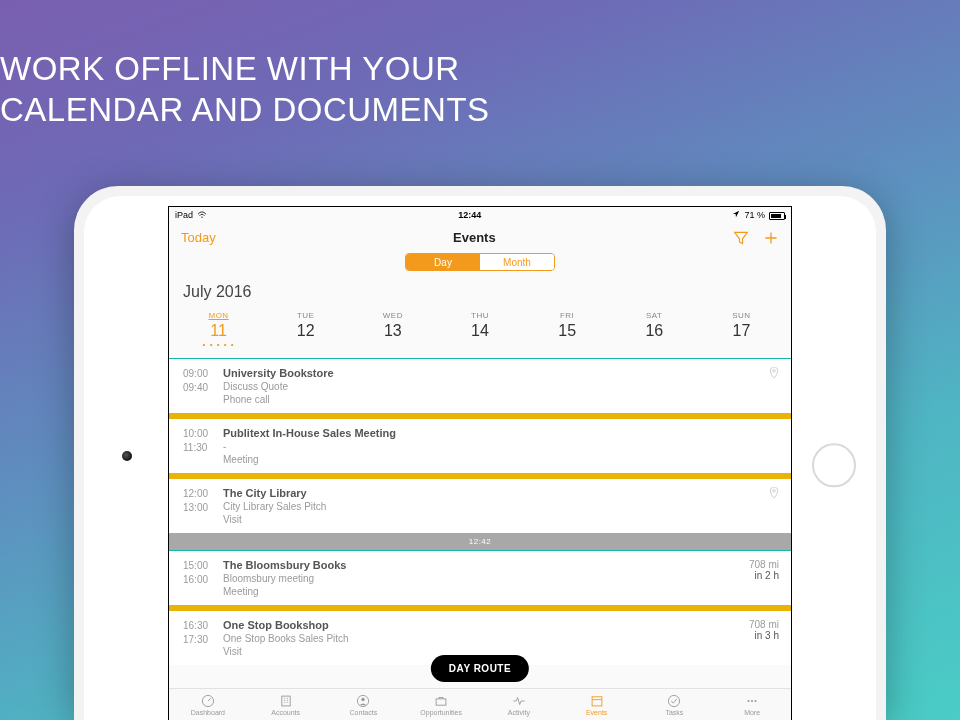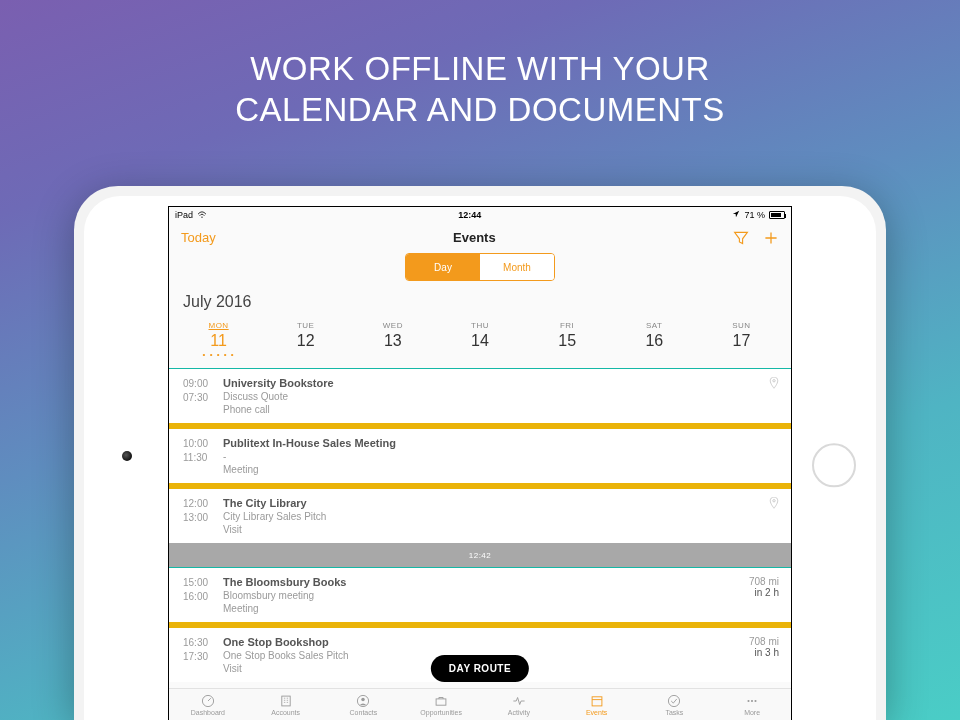--- a/index.html
+++ b/index.html
@@ -4,21 +4,21 @@
 <style>
   * { box-sizing: border-box; margin: 0; padding: 0; }
   html, body { width: 960px; height: 720px; overflow: hidden; font-family: -apple-system, "Helvetica Neue", Arial, sans-serif; }
   .bg {
     width: 960px; height: 720px;
     background: linear-gradient(160deg, #7a5fb0 0%, #6e6ab6 20%, #5f8dbf 45%, #4fb4c3 70%, #4acdc6 100%);
     position: relative;
   }
   .hero {
     position: absolute; top: 48px; left: 0; width: 100%;
-    text-align: center; color: #fff; font-weight: 300;
+    text-align: left; color: #fff; font-weight: 300;
     font-size: 33px; line-height: 1.25; letter-spacing: .5px;
   }
   
   .ipad {
     position: absolute; left: 74px; top: 186px; width: 812px; height: 534px;
     background: #f3f3f3; border-radius: 44px 44px 0 0;
     box-shadow: 0 8px 40px rgba(0,0,0,.3);
   }
   .ipad::before { 
     content: ""; position: absolute; left: 10px; right: 10px; top: 10px; bottom: 0;
@@ -38,39 +38,39 @@
     background: #fafafa; border: 1px solid #000; border-bottom: none;
     overflow: hidden;
   }
   
   .statusbar {
     height: 16px; background: #fafafa; font-size: 9px; color: #000;
     display: flex; align-items: center; padding: 0 6px; border-bottom: 0;
   }
   .statusbar .sb-left { display: flex; align-items: center; gap: 4px; }
   .statusbar .sb-center { flex: 1; text-align: center; font-weight: 600; }
-  .statusbar .sb-right { display: flex; align-items: center; gap: 4px; }
+  .statusbar .sb-right { display: flex; align-items: flex-end; gap: 4px; }
   .batt { width: 16px; height: 8px; border: 1px solid #000; border-radius: 1px; position: relative; }
   .batt::after { content: ""; position: absolute; right: -2px; top: 2px; width: 1.5px; height: 4px; background: #000; }
   .batt .fill { position: absolute; left: 1px; top: 1px; bottom: 1px; width: 70%; background: #000; }
   .wifi { width: 10px; height: 8px; }
   
   .navhead {
     height: 30px; display: flex; align-items: center; padding: 0 12px;
     border-bottom: 1px solid transparent;
   }
   .navhead .today { color: #f39a1c; font-size: 13px; }
   .navhead .title { flex: 1; text-align: center; font-weight: 600; font-size: 13px; color: #232323; }
   .navhead .actions { display: flex; gap: 14px; color: #f39a1c; }
   .icon-btn { width: 16px; height: 16px; display: flex; align-items: center; justify-content: center; }
   
   .segwrap { display: flex; justify-content: center; padding: 0 0 8px; }
   .segmented {
     display: flex; border: 1px solid #f39a1c; border-radius: 4px; overflow: hidden;
-    width: 150px; height: 28px; font-size: 10px;
+    width: 150px; height: 18px; font-size: 10px;
   }
   .seg { flex: 1; display: flex; align-items: center; justify-content: center; background: #fff; color: #f39a1c; }
   .seg.active { background: #f39a1c; color: #fff; }
   
   .month {
     padding: 4px 14px 0; font-size: 16px; color: #444;
   }
   
   .weekrow { display: flex; padding: 10px 6px 10px; }
   .daycol { flex: 1; text-align: center; }
@@ -88,21 +88,21 @@
   .evtime { width: 34px; font-size: 10px; color: #9a9a9a; line-height: 1.4; }
   .evtime .t2 { display: block; }
   .evbody { flex: 1; padding-left: 6px; }
   .evtitle { font-size: 11px; color: #555; font-weight: 600; }
   .evsub { font-size: 10px; color: #9a9a9a; margin-top: 2px; }
   .evtype { font-size: 10px; color: #9a9a9a; margin-top: 2px; }
   .evright { position: absolute; right: 12px; top: 8px; text-align: right; font-size: 10px; color: #9a9a9a; }
   .evright svg { display: block; }
   
   .nowbar {
-    height: 24px; background: #a8a8a8; color: #fff; font-size: 8px;
+    height: 17px; background: #a8a8a8; color: #fff; font-size: 8px;
     display: flex; align-items: center; justify-content: center; letter-spacing: .5px;
   }
   
   .dayroute {
     position: absolute; left: 50%; transform: translateX(-50%);
     bottom: 38px;
     background: #000000; color: #fff; font-size: 10px; font-weight: 600;
     padding: 8px 18px; border-radius: 18px; letter-spacing: .5px;
   }
   
@@ -213,21 +213,21 @@
           </div>
           <div class="daycol">
             <div class="dow">SUN</div>
             <div class="dnum">17</div>
             <div class="dots"></div>
           </div>
         </div>
 
       <div class="events" id="events-before">
           <div class="evrow">
-            <div class="evtime">09:00<span class="t2">07:30</span></div>
+            <div class="evtime">09:00<span class="t2">09:40</span></div>
             <div class="evbody">
               <div class="evtitle">University Bookstore</div>
               <div class="evsub">Discuss Quote</div>
               <div class="evtype">Phone call</div>
             </div>
             <div class="evright">
               <svg width="10" height="12" viewBox="0 0 12 16">
                 <path d="M6 0 C9 0 11 2 11 5 C11 9 6 15 6 15 C6 15 1 9 1 5 C1 2 3 0 6 0 Z" fill="none" stroke="#bdbdbd" stroke-width="1"></path>
                 <circle cx="6" cy="5" r="1.6" fill="none" stroke="#bdbdbd" stroke-width="1"></circle>
               </svg>

